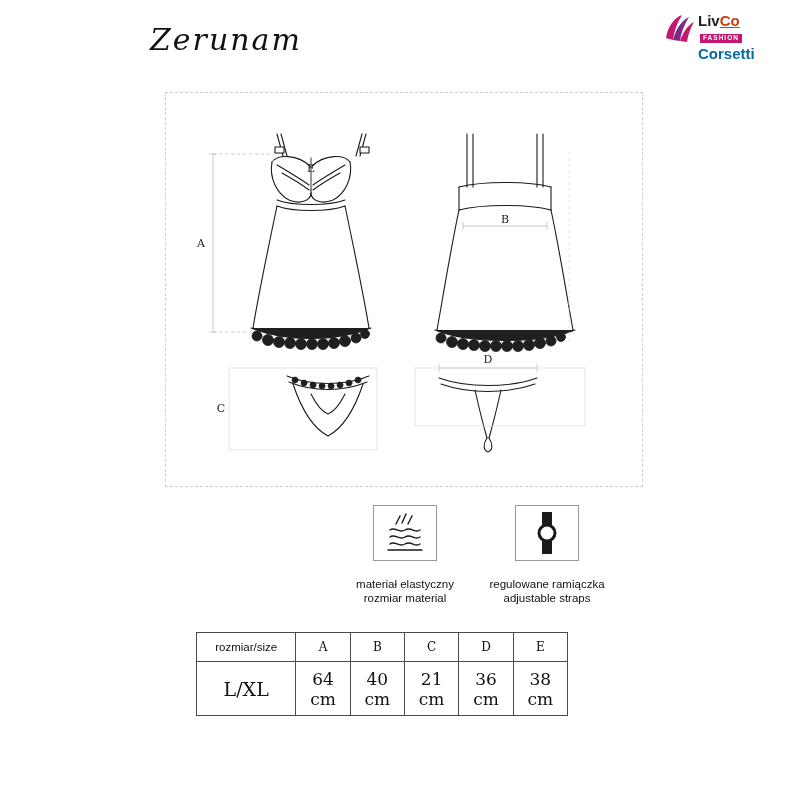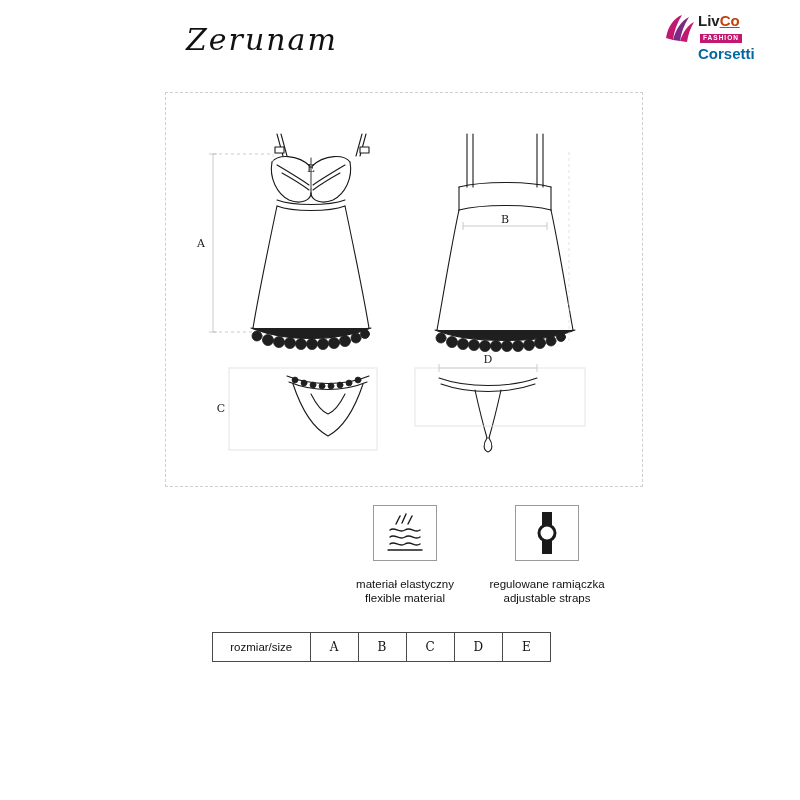--- a/index.html
+++ b/index.html
@@ -26,21 +26,20 @@
   .product-title {
     position: absolute;
     left: 150px;
     top: 22px;
     font-family: "DejaVu Serif", serif;
     font-style: italic;
     font-size: 30px;
     letter-spacing: 2px;
     color: #111;
     white-space: nowrap;
-    margin-left: 36px;
   }
   .brand-logo {
     position: absolute;
     right: 18px;
     top: 10px;
     width: 120px;
     height: 42px;
   }
   .brand-mark {
     position: absolute;
@@ -128,23 +127,23 @@
     font-size: 11.5px;
     line-height: 1.25;
     color: #111;
     text-align: center;
   }
   .feature-caption .l2 { display: block; }
 
   
   .size-table {
     position: absolute;
-    left: 212px;
+    left: 196px;
     top: 632px;
-    width: 339px;
+    width: 372px;
     border-collapse: collapse;
   }
   .size-table td, .size-table th {
     border: 1px solid #4a4a4a;
     text-align: center;
     font-weight: normal;
     color: #111;
   }
   .size-table thead td {
     height: 26px;
@@ -335,21 +334,21 @@
             <path d="M38 10 L34 18"></path>
           <path d="M16 24 C21 20, 25 28, 31 24 C37 20, 41 28, 46 24"></path>
           <path d="M16 31 C21 27, 25 35, 31 31 C37 27, 41 35, 46 31"></path>
           <path d="M16 38 C21 34, 25 42, 31 38 C37 34, 41 42, 46 38"></path>
           <path d="M14 44 L48 44"></path>
         </g>
       </svg>
     </div>
     <div class="feature-caption">
       <span>materiał elastyczny</span>
-      <span class="l2">flexible material</span>
+      <span class="l2">rozmiar material</span>
     </div>
   </div>
 
   <div class="feature f2">
     <div class="feature-box">
       <svg width="62" height="54" viewBox="0 0 62 54">
         <rect x="26" y="6" width="10" height="42" fill="#1a1a1a"></rect>
         <circle cx="31" cy="27" r="8" fill="#ffffff" stroke="#1a1a1a" stroke-width="3"></circle>
       </svg>
     </div>
@@ -365,14 +364,22 @@
     <tr>
       <td class="lbl">rozmiar/size</td>
       <td class="col-measure">A</td>
       <td class="col-measure">B</td>
       <td class="col-measure">C</td>
       <td class="col-measure">D</td>
       <td class="col-measure">E</td>
     </tr>
   </thead>
   <tbody>
+    <tr>
+      <td class="rowlabel">L/XL</td>
+      <td>64 cm</td>
+      <td>40 cm</td>
+      <td>21 cm</td>
+      <td>36 cm</td>
+      <td>38 cm</td>
+    </tr>
   </tbody>
 </table>
 
 </body></html>

